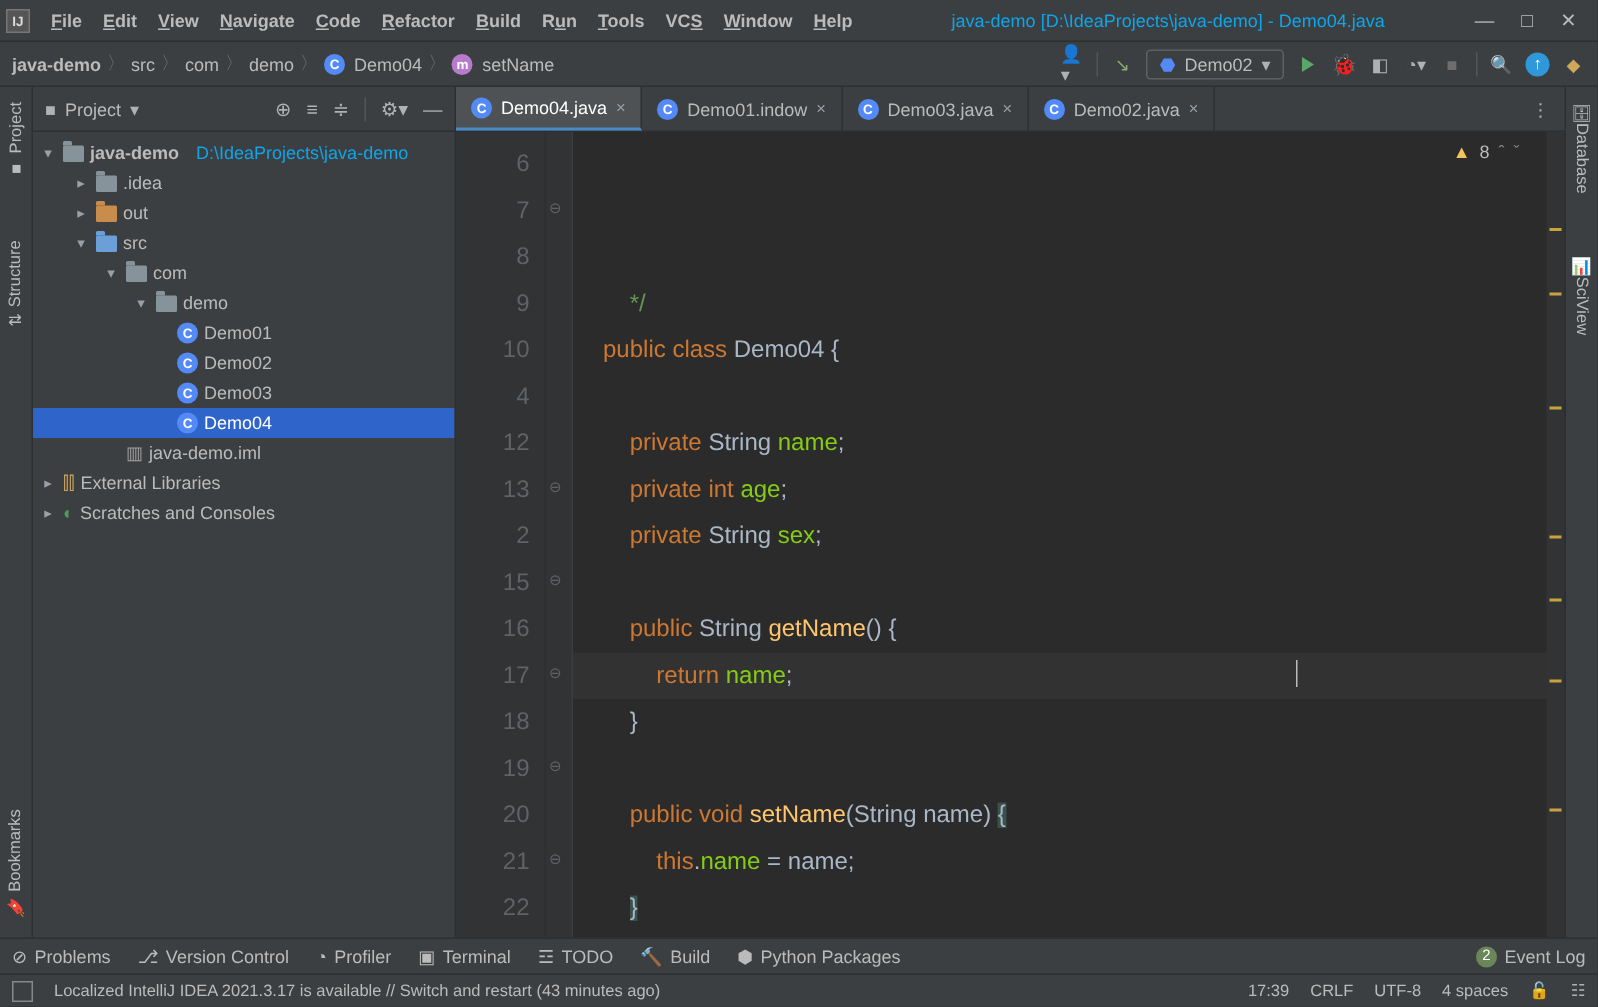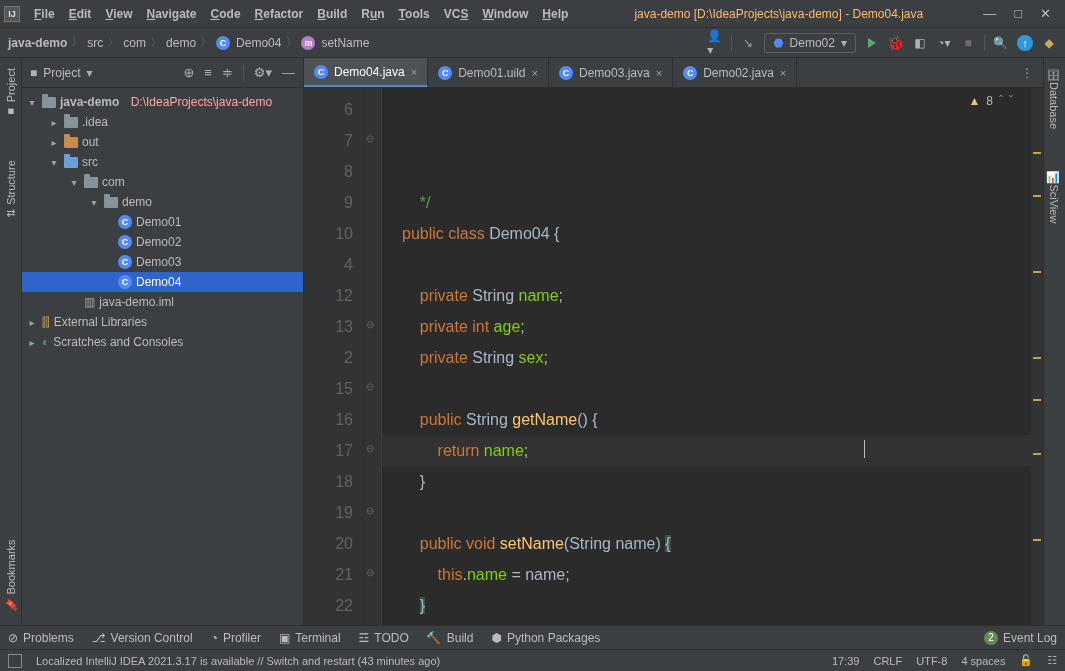--- a/index.html
+++ b/index.html
@@ -2,21 +2,21 @@
 <html><head>
 <meta charset="utf-8">
 <style>
 * { margin: 0; padding: 0; box-sizing: border-box; font-family: "Segoe UI", Arial, sans-serif; }
 body { background: #3c3f41; color: #bbbbbb; font-size: 12px; width: 1065px; height: 671px; overflow: hidden; display: flex; flex-direction: column; }
 .titlebar { height: 28px; background: #3c3f41; display: flex; align-items: center; padding: 0 4px; border-bottom: 1px solid #2d2f30; }
 .titlebar .app-icon { width: 16px; height: 16px; background: #555; margin-right: 8px; display:flex;align-items:center;justify-content:center;color:#ddd;font-size:9px;font-weight:bold;border:1px solid #777; }
 .menubar { display: flex; gap: 2px; }
 .menubar span { padding: 3px 6px; cursor: default; font-weight: bold; }
 .menubar span u { text-decoration: underline; }
-.titlebar .title { flex: 1; text-align: center; color: #fdba74; font-size: 12px; }
+.titlebar .title { flex: 1; text-align: center; color: #0ea5e9; font-size: 12px; }
 .titlebar .win-controls { display: flex; gap: 18px; padding-right: 10px; color: #bbbbbb; font-size: 13px; }
 .navbar { height: 30px; background: #3c3f41; display: flex; align-items: center; padding: 0 8px; border-bottom: 1px solid #2d2f30; }
 .breadcrumbs { display: flex; align-items: center; gap: 4px; color: #bbbbbb; }
 .breadcrumbs .sep { color: #6e6e6e; }
 .breadcrumbs .method { color:#bbbbbb; }
 .breadcrumbs .class-icon { width:14px;height:14px;border-radius:50%;background:#548af7;display:inline-flex;align-items:center;justify-content:center;color:#fff;font-size:9px;font-weight:bold;margin-right:2px;}
 .breadcrumbs .method-icon { width:14px;height:14px;border-radius:50%;background:#b77bcb;display:inline-flex;align-items:center;justify-content:center;color:#fff;font-size:9px;font-weight:bold;margin-right:2px;}
 .navbar .spacer { flex: 1; }
 .navbar .toolbar { display: flex; align-items: center; gap: 8px; }
 .run-config { border:1px solid #5e6060; padding:2px 8px; border-radius:3px; display:flex;align-items:center;gap:6px; }
@@ -31,21 +31,21 @@
 .right-gutter .vtab { writing-mode: vertical-rl; font-size:11px; color:#bbbbbb; padding:6px 2px; cursor:default; }
 .project-panel { width:282px; background:#3c3f41; border-right:1px solid #2d2f30; display:flex; flex-direction:column; }
 .project-header { height:30px; display:flex; align-items:center; padding:0 8px; border-bottom:1px solid #2d2f30; gap:6px; }
 .project-header .title { font-weight:normal; }
 .project-header .actions { margin-left:auto; display:flex; gap:10px; color:#afb1b3; font-size:13px;}
 .tree { flex:1; overflow:auto; padding:4px 0; }
 .tree-row { display:flex; align-items:center; height:20px; padding-left:4px; gap:4px; white-space:nowrap; cursor:default;}
 .tree-row.selected { background:#2f65ca; color:#fff; }
 .tree-row .arrow { width:12px; text-align:center; color:#9aa0a6; font-size:10px;}
 .tree-row .class-circle { width:14px;height:14px;border-radius:50%;background:#548af7;display:inline-flex;align-items:center;justify-content:center;color:#fff;font-size:9px;font-weight:bold;}
-.tree-row .dim { color:#fca5a5; }
+.tree-row .dim { color:#0ea5e9; }
 .editor-area { flex:1; display:flex; flex-direction:column; background:#2b2b2b; position:relative;}
 .tabs { height:30px; background:#3c3f41; display:flex; align-items:stretch; border-bottom:1px solid #2d2f30; }
 .tab { display:flex; align-items:center; padding:0 10px; gap:6px; border-right:1px solid #2d2f30; color:#bbbbbb; cursor:default;}
 .tab.active { background:#4e5254; color:#fff; border-bottom:2px solid #4a88c7; }
 .tab .close { color:#9aa0a6; font-size:11px; }
 .tab .class-circle { width:14px;height:14px;border-radius:50%;background:#548af7;display:inline-flex;align-items:center;justify-content:center;color:#fff;font-size:9px;font-weight:bold;}
 .tabs .more { margin-left:auto; padding:0 10px; display:flex; align-items:center; color:#afb1b3;}
 .editor { flex:1; display:flex; overflow:hidden; font-family: "JetBrains Mono","Consolas",monospace; font-size:16px; position:relative;}
 .gutter { width:60px; background:#313335; color:#606366; text-align:right; padding:6px 10px 6px 0; line-height:31px; border-right:1px solid #2d2f30;}
 .fold-gutter { width:18px; background:#313335; border-right:1px solid #3b3d3f; position:relative;}
@@ -243,21 +243,21 @@
 
   <div class="editor-area">
     <div class="tabs" id="tabs-container">
         <div class="tab active">
           <span class="class-circle">C</span>
           <span>Demo04.java</span>
           <span class="close">×</span>
         </div>
         <div class="tab">
           <span class="class-circle">C</span>
-          <span>Demo01.uild</span>
+          <span>Demo01.indow</span>
           <span class="close">×</span>
         </div>
         <div class="tab">
           <span class="class-circle">C</span>
           <span>Demo03.java</span>
           <span class="close">×</span>
         </div>
         <div class="tab">
           <span class="class-circle">C</span>
           <span>Demo02.java</span>

